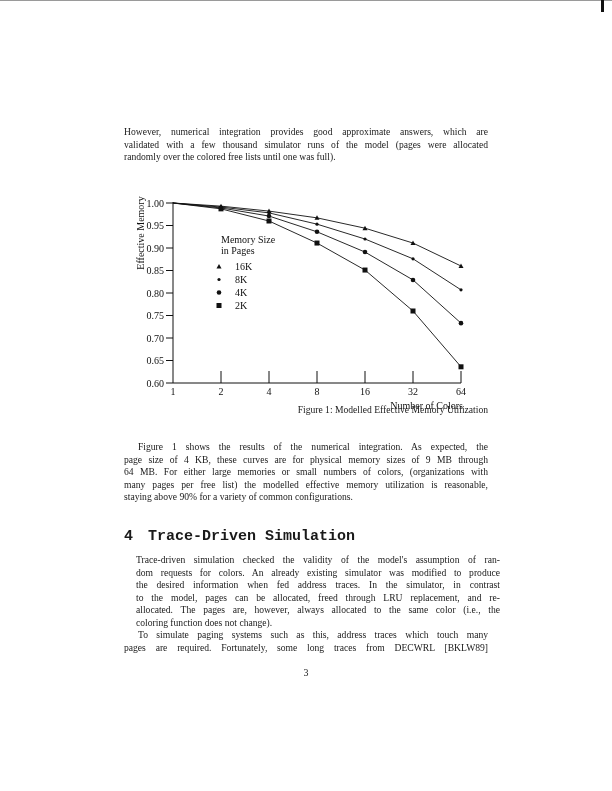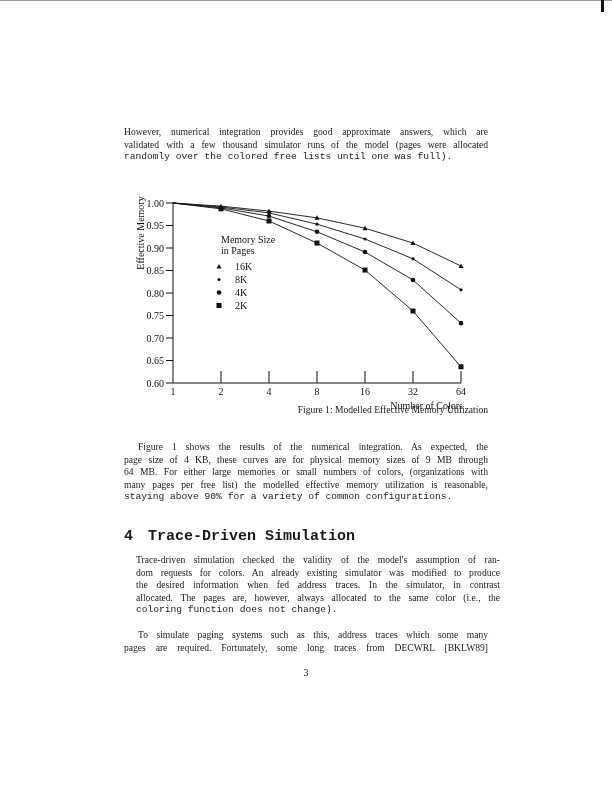--- a/index.html
+++ b/index.html
@@ -3,21 +3,21 @@
 <meta charset="utf-8">
 <style>
   html, body { margin: 0; padding: 0; background: #ffffff; }
   body { width: 612px; height: 791px; position: relative; overflow: hidden;
          font-family: "DejaVu Serif", "Liberation Serif", serif; color: #1a1a1a; }
   .topline { position: absolute; left: 0; top: 0; width: 612px; height: 1px; background: #9a9a9a; }
   .edgemark { position: absolute; left: 601px; top: 0; width: 3px; height: 12px; background: #111; }
   .para { position: absolute; left: 124px; width: 364px; font-size: 9.6px; line-height: 12.5px;
           text-align: justify; font-family: "Liberation Serif", "DejaVu Serif", serif; }
   .para .line { display: block; white-space: nowrap; text-align-last: justify; }
-  .para .line.last { text-align-last: left; font-family: Liberation Mono, monospace; }
+  .para .line.last { text-align-last: left; }
   .indent { text-indent: 14px; }
   .caption { position: absolute; left: 124px; width: 364px; top: 404px; text-align: right;
              font-size: 9.6px; font-family: Liberation Serif, serif; }
   .heading { position: absolute; left: 124px; top: 528px; font-size: 15px; font-weight: bold;
              font-family: Liberation Mono, monospace; }
   .heading .num { display: inline-block; width: 24px; }
   .pagenum { position: absolute; left: 0; width: 612px; top: 667px; text-align: center; font-size: 10px;
              font-family: "Liberation Serif", serif; }
   svg text { font-family: "Liberation Serif", "DejaVu Serif", serif; fill: #111; }
 </style>
@@ -142,21 +142,22 @@
 </div>
 
 <div class="heading">
   <span class="num">4</span><span>Trace-Driven Simulation</span>
 </div>
 
 <div class="para" style="top:554px;margin-left:12px;">
   <span class="line">Trace-driven simulation checked the validity of the model's assumption of ran-</span>
   <span class="line">dom requests for colors. An already existing simulator was modified to produce</span>
   <span class="line">the desired information when fed address traces. In the simulator, in contrast</span>
+  <span class="line">to the model, pages can be allocated, freed through LRU replacement, and re-</span>
   <span class="line">allocated. The pages are, however, always allocated to the same color (i.e., the</span>
   <span class="line last">coloring function does not change).</span>
 </div>
 <div class="para" style="top:629px;">
-  <span class="line indent">To simulate paging systems such as this, address traces which some many</span>
+  <span class="line indent">To simulate paging systems such as this, address traces which touch many</span>
   <span class="line">pages are required. Fortunately, some long traces from DECWRL [BKLW89]</span>
 </div>
 
 <div class="pagenum">3</div>
 
 </body></html>

